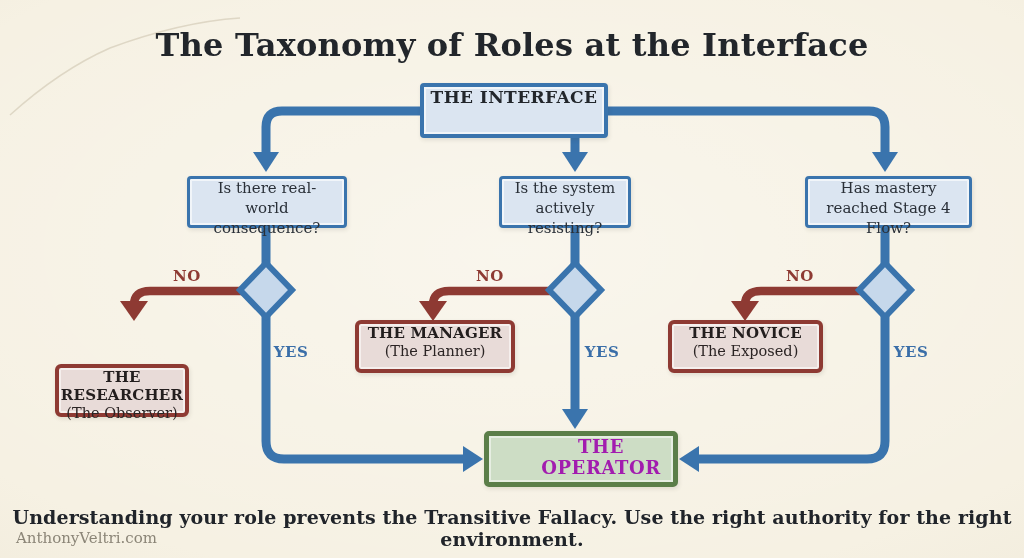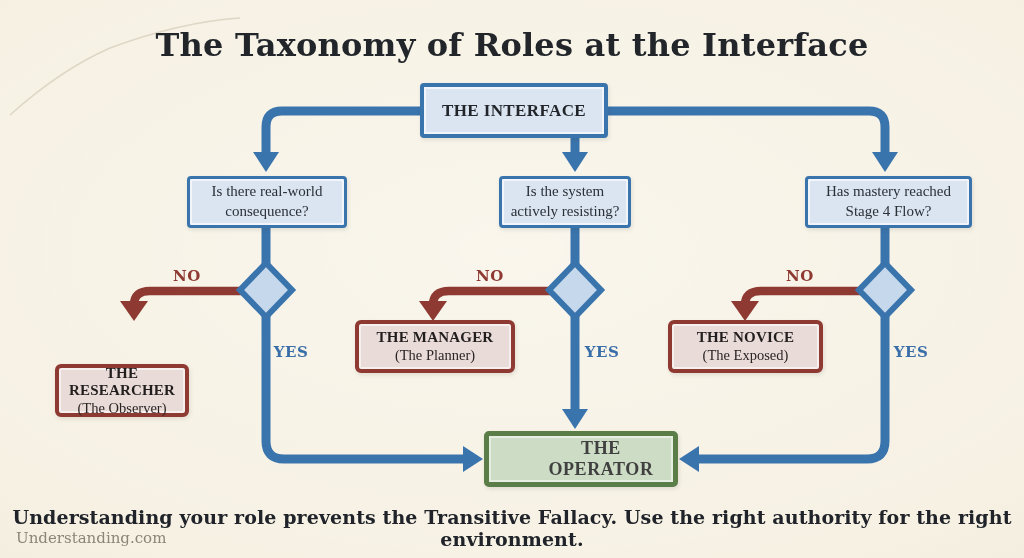--- a/index.html
+++ b/index.html
@@ -23,42 +23,42 @@
   svg.wires{position:absolute;left:0;top:0;}
   .wire-blue{fill:none;stroke:var(--blue);stroke-width:9;stroke-linejoin:round;stroke-linecap:butt;}
   .wire-red{fill:none;stroke:var(--red);stroke-width:8.5;stroke-linejoin:round;stroke-linecap:butt;}
   .head-blue{fill:var(--blue);stroke:none;}
   .head-red{fill:var(--red);stroke:none;}
   .diamond{fill:var(--diamondFill);stroke:var(--blue);stroke-width:6;stroke-linejoin:miter;}
   .crease{fill:none;stroke:rgba(150,135,105,.25);stroke-width:1.5;}
 
   .node{
     position:absolute;display:flex;flex-direction:column;
-    align-items:center;justify-content:center;text-align:center;
-    box-sizing:border-box;border-radius:4px;font-family:Liberation Serif, serif;
+    align-items:center;text-align:center;
+    box-sizing:border-box;border-radius:4px;
   }
   .node-blue{
     background:var(--blueFill);border:4px solid var(--blue);
     box-shadow:inset 0 0 0 2px rgba(255,255,255,.6), 1px 2px 4px rgba(60,60,40,.12);
   }
   .node-red{
     background:var(--redFill);border:4.5px solid var(--red);
     border-radius:6px;
     box-shadow:inset 0 0 0 2px rgba(255,255,255,.55), 1px 2px 4px rgba(60,60,40,.12);
   }
   .node-green{
     background:var(--greenFill);border:5px solid var(--green);
     border-radius:5px;
     box-shadow:inset 0 0 0 2px rgba(255,255,255,.5), 1px 2px 4px rgba(60,60,40,.12);
   }
   .interface-label{font-size:17px;font-weight:bold;color:var(--ink);letter-spacing:.4px;}
   .question-label{font-size:15px;color:#2a3038;line-height:1.32;padding:0 6px;}
   .role-name{font-size:15px;font-weight:bold;color:#231e1e;letter-spacing:.2px;}
   .role-alias{font-size:14.5px;color:#2b2424;margin-top:1px;}
-  .operator-label{font-size:18px;font-weight:bold;color:#404040;letter-spacing:.6px;margin-left:40px;}
+  .operator-label{font-size:18px;font-weight:bold;color:#a21caf;letter-spacing:.6px;margin-left:40px;}
 
   .edge-label{
     position:absolute;transform:translate(-50%,-50%);
     font-size:15px;font-weight:bold;letter-spacing:.5px;
   }
   .edge-label.no{color:var(--red);}
   .edge-label.yes{color:var(--yesBlue);}
 
   .caption{
     position:absolute;left:0;top:506px;width:100%;text-align:center;
@@ -138,14 +138,14 @@
   </div>
 
   <div class="edge-label no" style="left:187px;top:276px;">NO</div>
   <div class="edge-label no" style="left:490px;top:276px;">NO</div>
   <div class="edge-label no" style="left:800px;top:276px;">NO</div>
   <div class="edge-label yes" style="left:291px;top:352px;">YES</div>
   <div class="edge-label yes" style="left:602px;top:352px;">YES</div>
   <div class="edge-label yes" style="left:911px;top:352px;">YES</div>
 
   <div class="caption">Understanding your role prevents the Transitive Fallacy. Use the right authority for the right environment.</div>
-  <div class="watermark">Understanding.com</div>
+  <div class="watermark">AnthonyVeltri.com</div>
 </div>
 
 </body></html>

